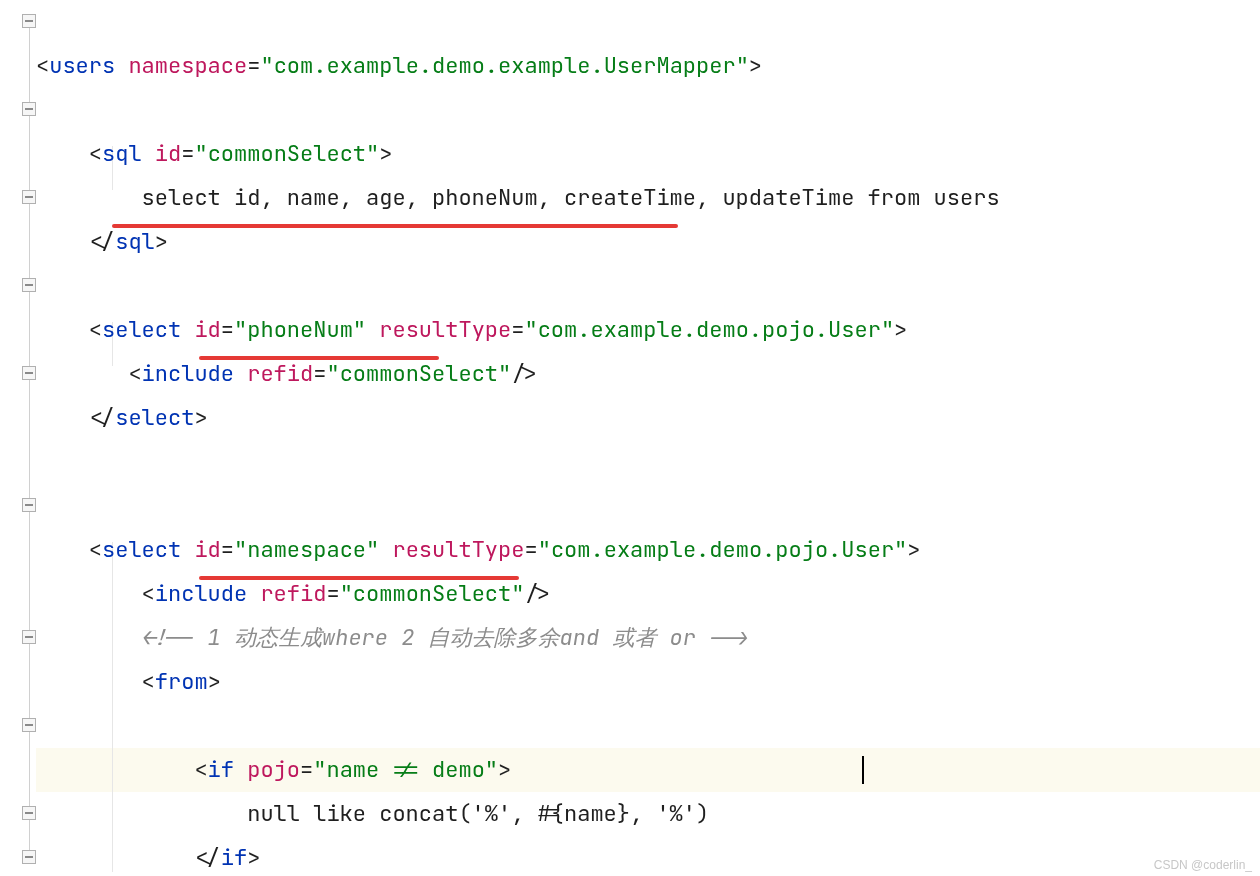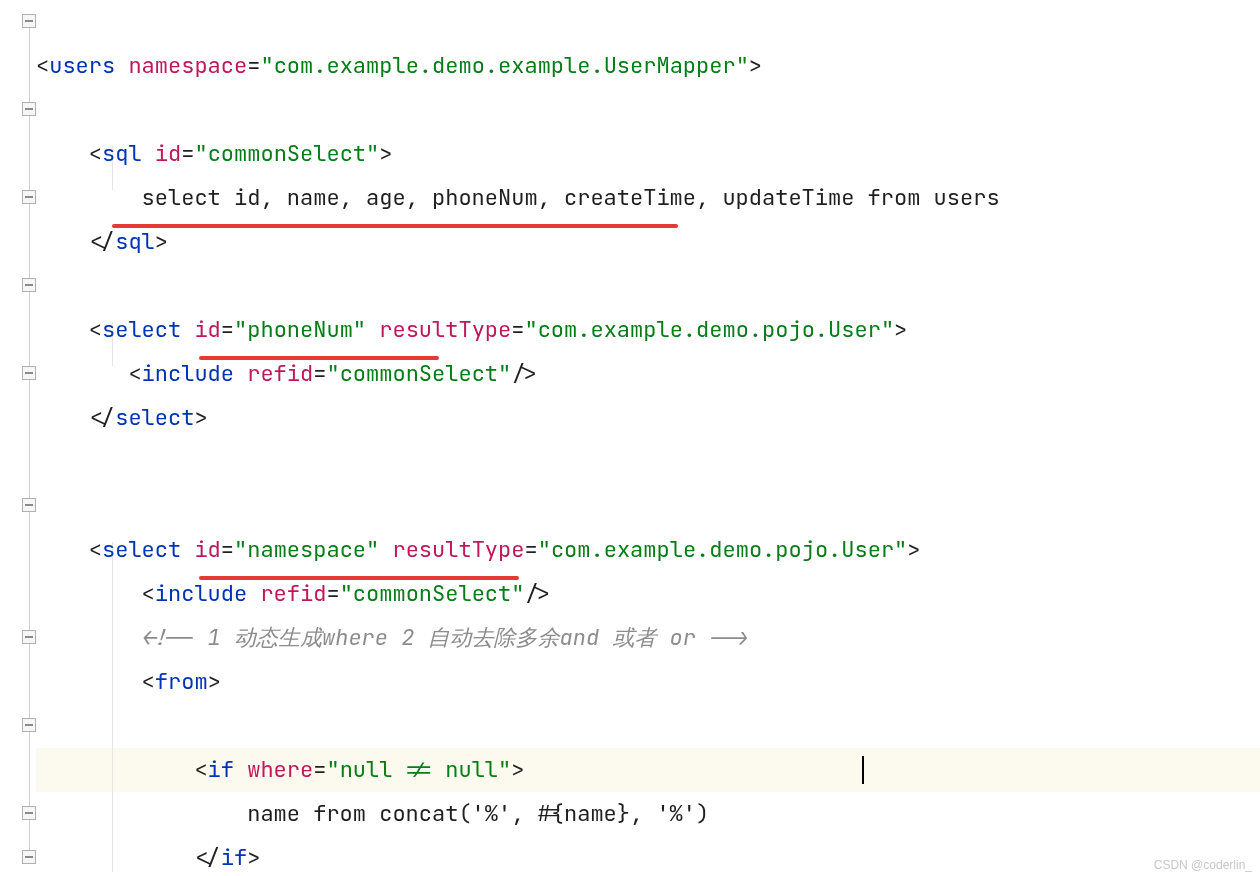--- a/index.html
+++ b/index.html
@@ -129,22 +129,22 @@
 <span class="txt">    <span class="punc">&lt;</span><span class="tag">select</span> <span class="attr">id</span><span class="punc">=</span><span class="val">"<span>phoneNum</span>"</span> <span class="attr">resultType</span><span class="punc">=</span><span class="val">"<span>com.example.demo.pojo.User</span>"</span><span class="punc">&gt;</span></span>
 <span class="txt">       <span class="punc">&lt;</span><span class="tag">include</span> <span class="attr">refid</span><span class="punc">=</span><span class="val">"<span>commonSelect</span>"</span><span class="punc">/&gt;</span></span>
 <span class="txt">    <span class="punc">&lt;/</span><span class="tag">select</span><span class="punc">&gt;</span></span>
 
 
 <span class="txt">    <span class="punc">&lt;</span><span class="tag">select</span> <span class="attr">id</span><span class="punc">=</span><span class="val">"<span>namespace</span>"</span> <span class="attr">resultType</span><span class="punc">=</span><span class="val">"<span>com.example.demo.pojo.User</span>"</span><span class="punc">&gt;</span></span>
 <span class="txt">        <span class="punc">&lt;</span><span class="tag">include</span> <span class="attr">refid</span><span class="punc">=</span><span class="val">"<span>commonSelect</span>"</span><span class="punc">/&gt;</span></span>
 <span class="txt">        <span class="cmt">&lt;!-- 1 动态生成where 2 自动去除多余and 或者 or --&gt;</span></span>
 <span class="txt">        <span class="punc">&lt;</span><span class="tag">from</span><span class="punc">&gt;</span></span>
 
-<span class="txt">            <span class="punc">&lt;</span><span class="tag">if</span> <span class="attr">where</span><span class="punc">=</span><span class="val">"<span>null != null</span>"</span><span class="punc">&gt;</span></span>
-<span class="txt">                <span>name from concat('%', #{name}, '%')</span></span>
+<span class="txt">            <span class="punc">&lt;</span><span class="tag">if</span> <span class="attr">pojo</span><span class="punc">=</span><span class="val">"<span>name != demo</span>"</span><span class="punc">&gt;</span></span>
+<span class="txt">                <span>null like concat('%', #{name}, '%')</span></span>
 <span class="txt">            <span class="punc">&lt;/</span><span class="tag">if</span><span class="punc">&gt;</span></span>
 
 </div>
 
 <div class="underline-red" style="left:112px; top:224px; width:566px;"></div>
 <div class="underline-red" style="left:199px; top:356px; width:240px;"></div>
 <div class="underline-red" style="left:199px; top:576px; width:320px;"></div>
 
 <div class="cursor" style="left:862px; top:756px;"></div>
 

